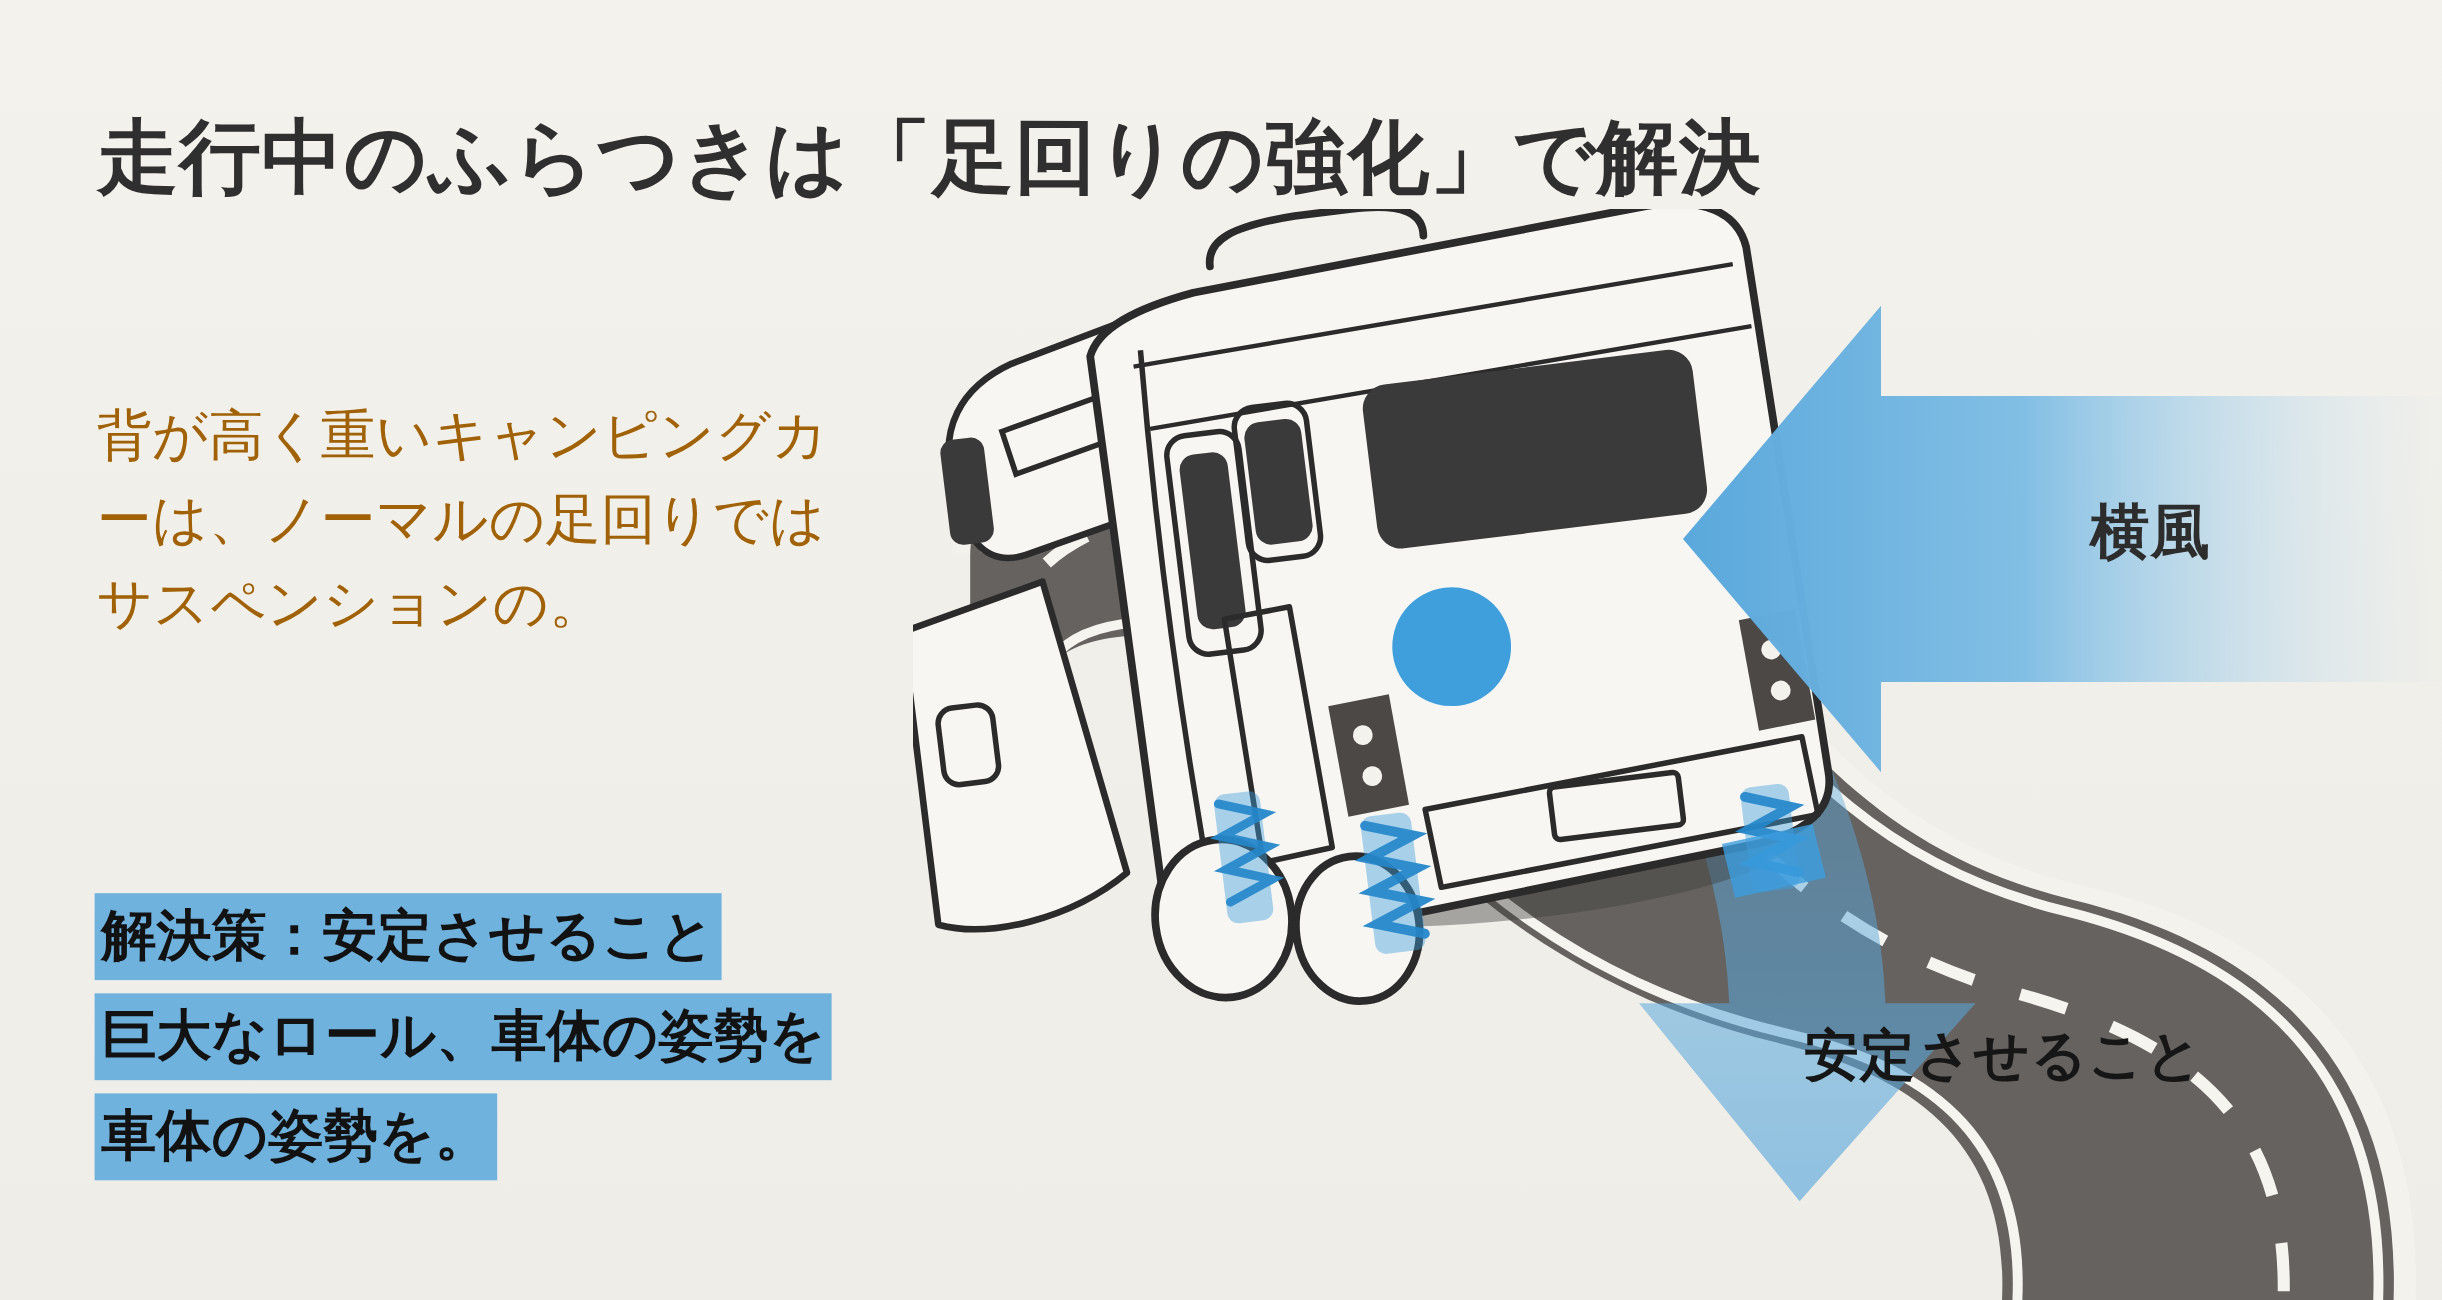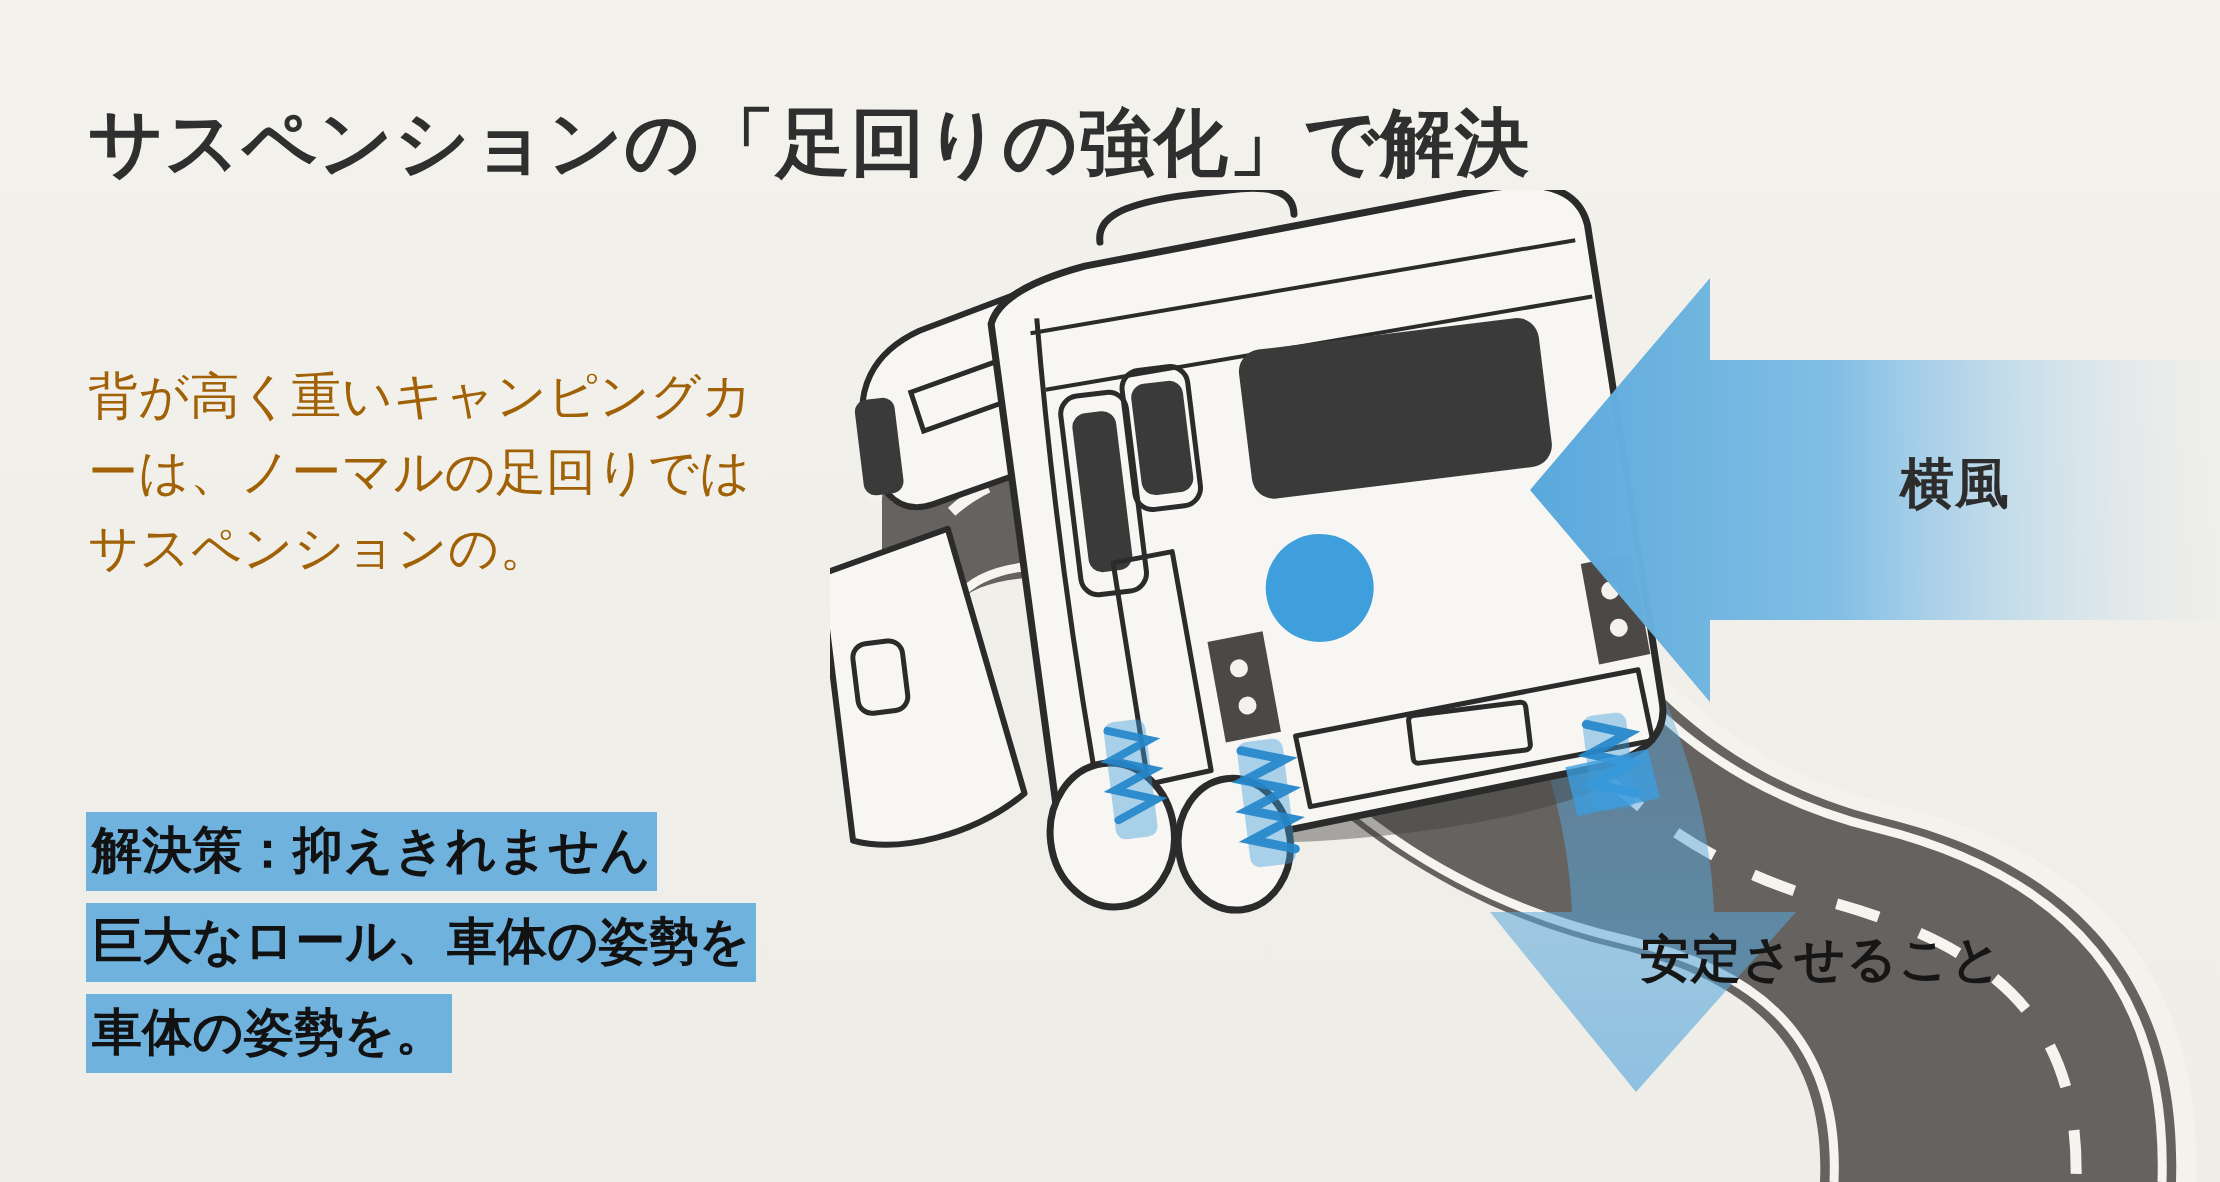--- a/index.html
+++ b/index.html
@@ -109,30 +109,30 @@
     color: #161616;
     letter-spacing: 0.02em;
     z-index: 8;
   }
 </style>
 </head>
 <body>
 
 <div id="slide">
 
-  <h1 class="title">サスペンションの「足回りの強化」で解決</h1>
+  <h1 class="title">走行中のふらつきは「足回りの強化」で解決</h1>
 
   <div class="body-copy">
     <span class="ln">背が高く重いキャンピングカ</span>
     <span class="ln">ーは、ノーマルの足回りでは</span>
     <span class="ln">サスペンションの。</span>
   </div>
 
   <div class="solution">
-    <span class="ln">解決策：抑えきれません</span>
+    <span class="ln">解決策：安定させること</span>
     <span class="ln">巨大なロール、車体の姿勢を</span>
     <span class="ln">車体の姿勢を。</span>
   </div>
 
   <div id="art">
     <svg viewBox="0 0 1390 992" xmlns="http://www.w3.org/2000/svg">
       <defs>
         <linearGradient id="windGrad" x1="0" y1="0" x2="1" y2="0">
           <stop offset="0%" stop-color="#5aa8dc" stop-opacity="1"></stop>
           <stop offset="45%" stop-color="#7cbce4" stop-opacity="0.95"></stop>

